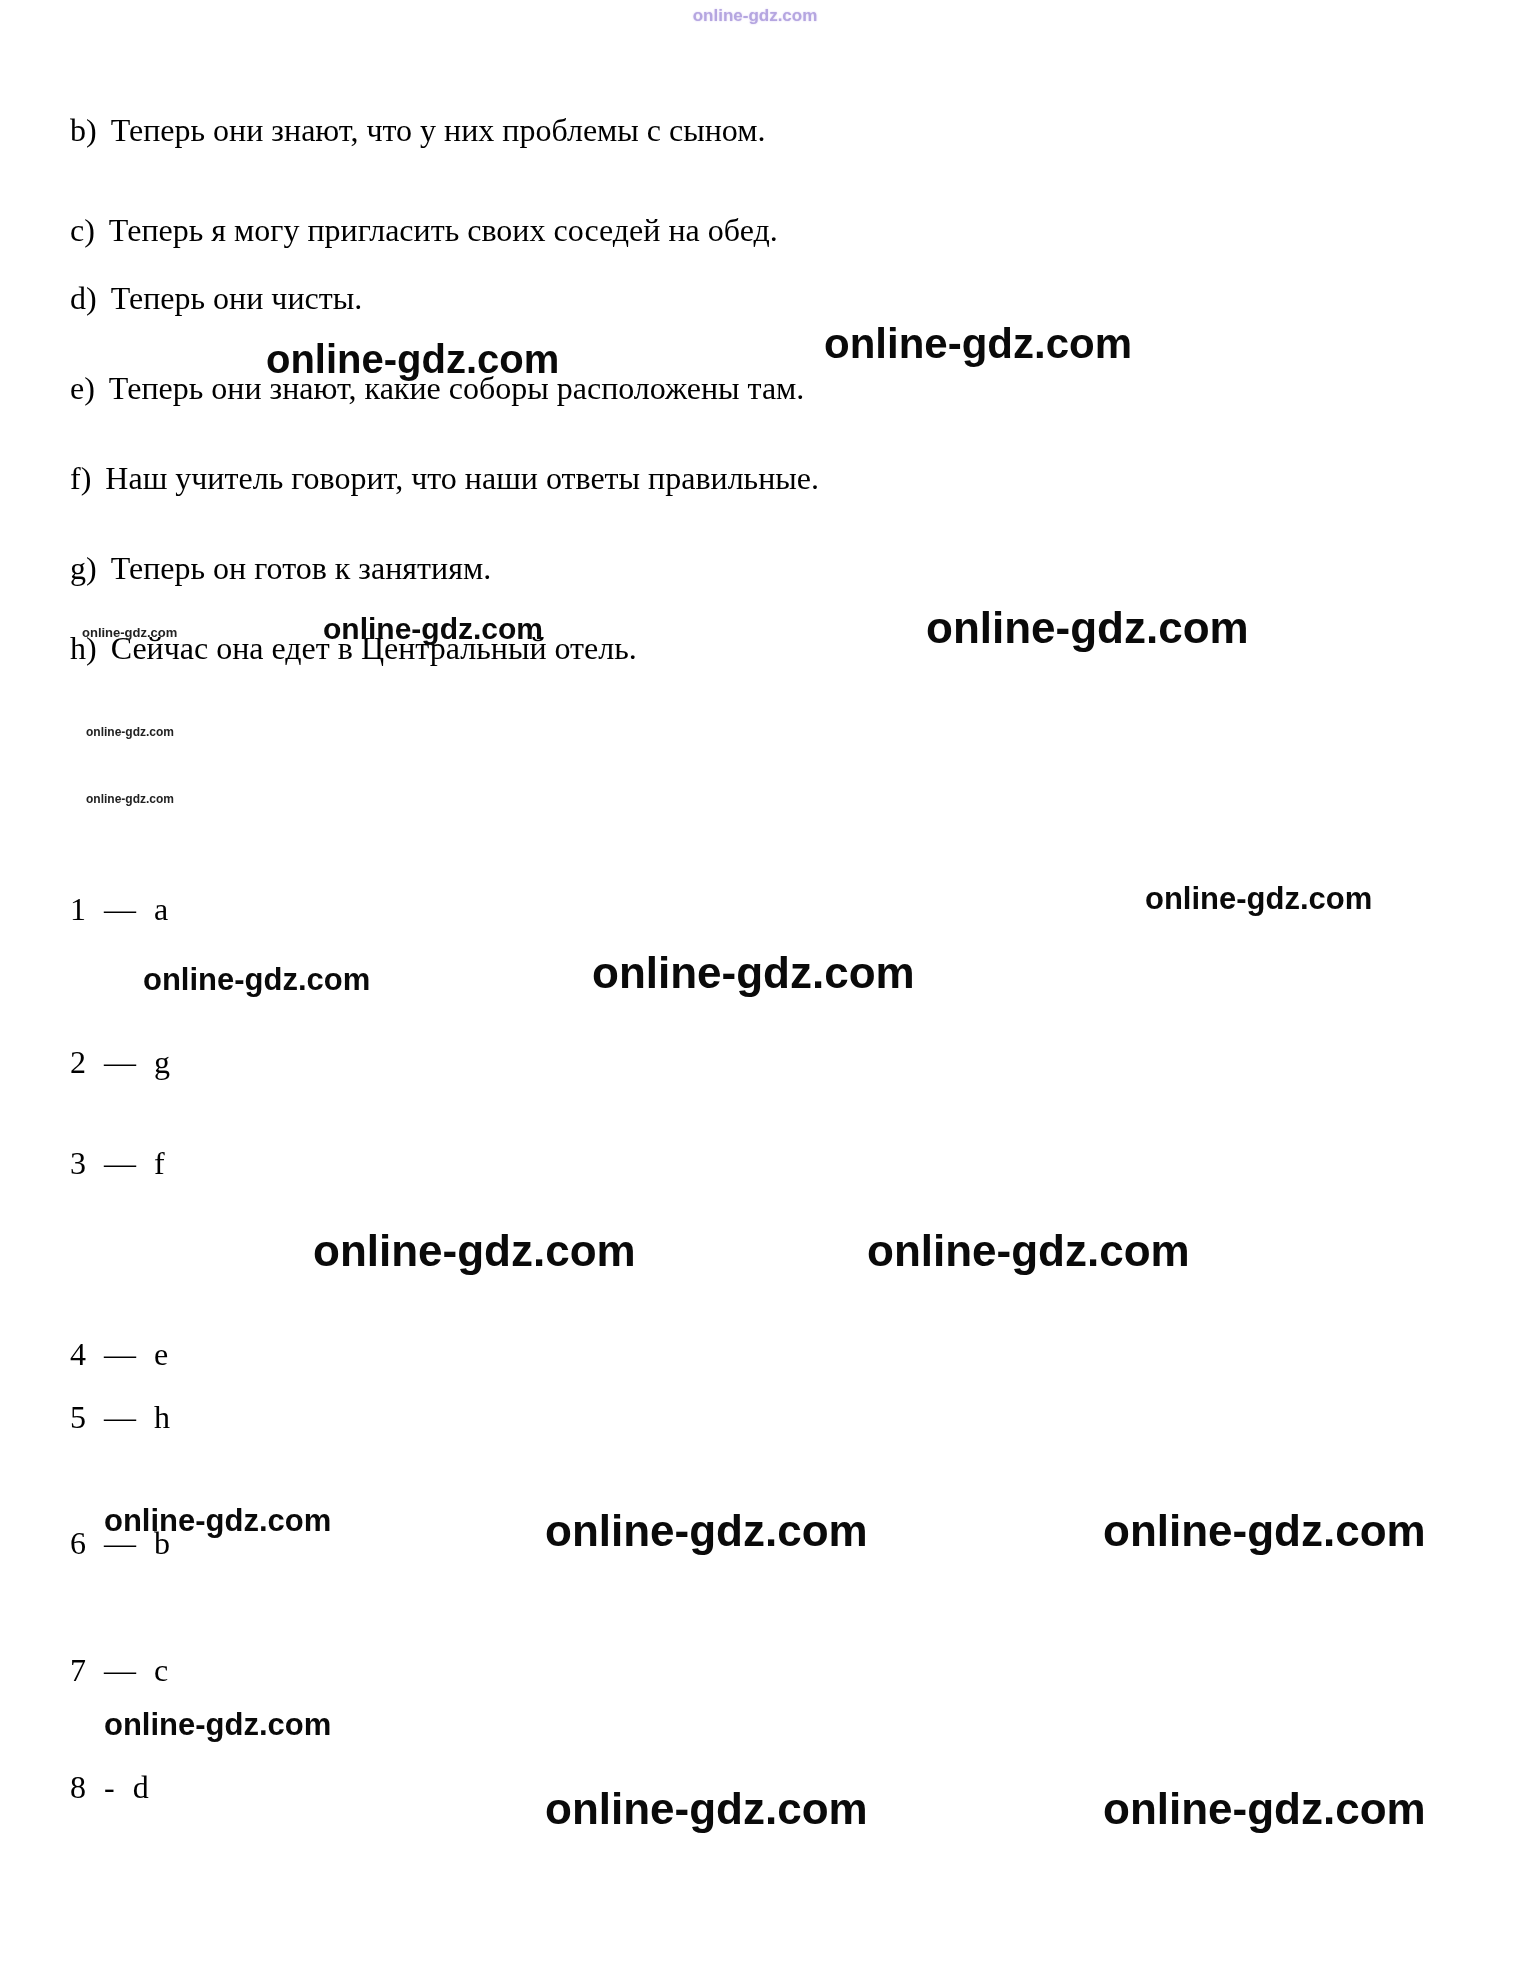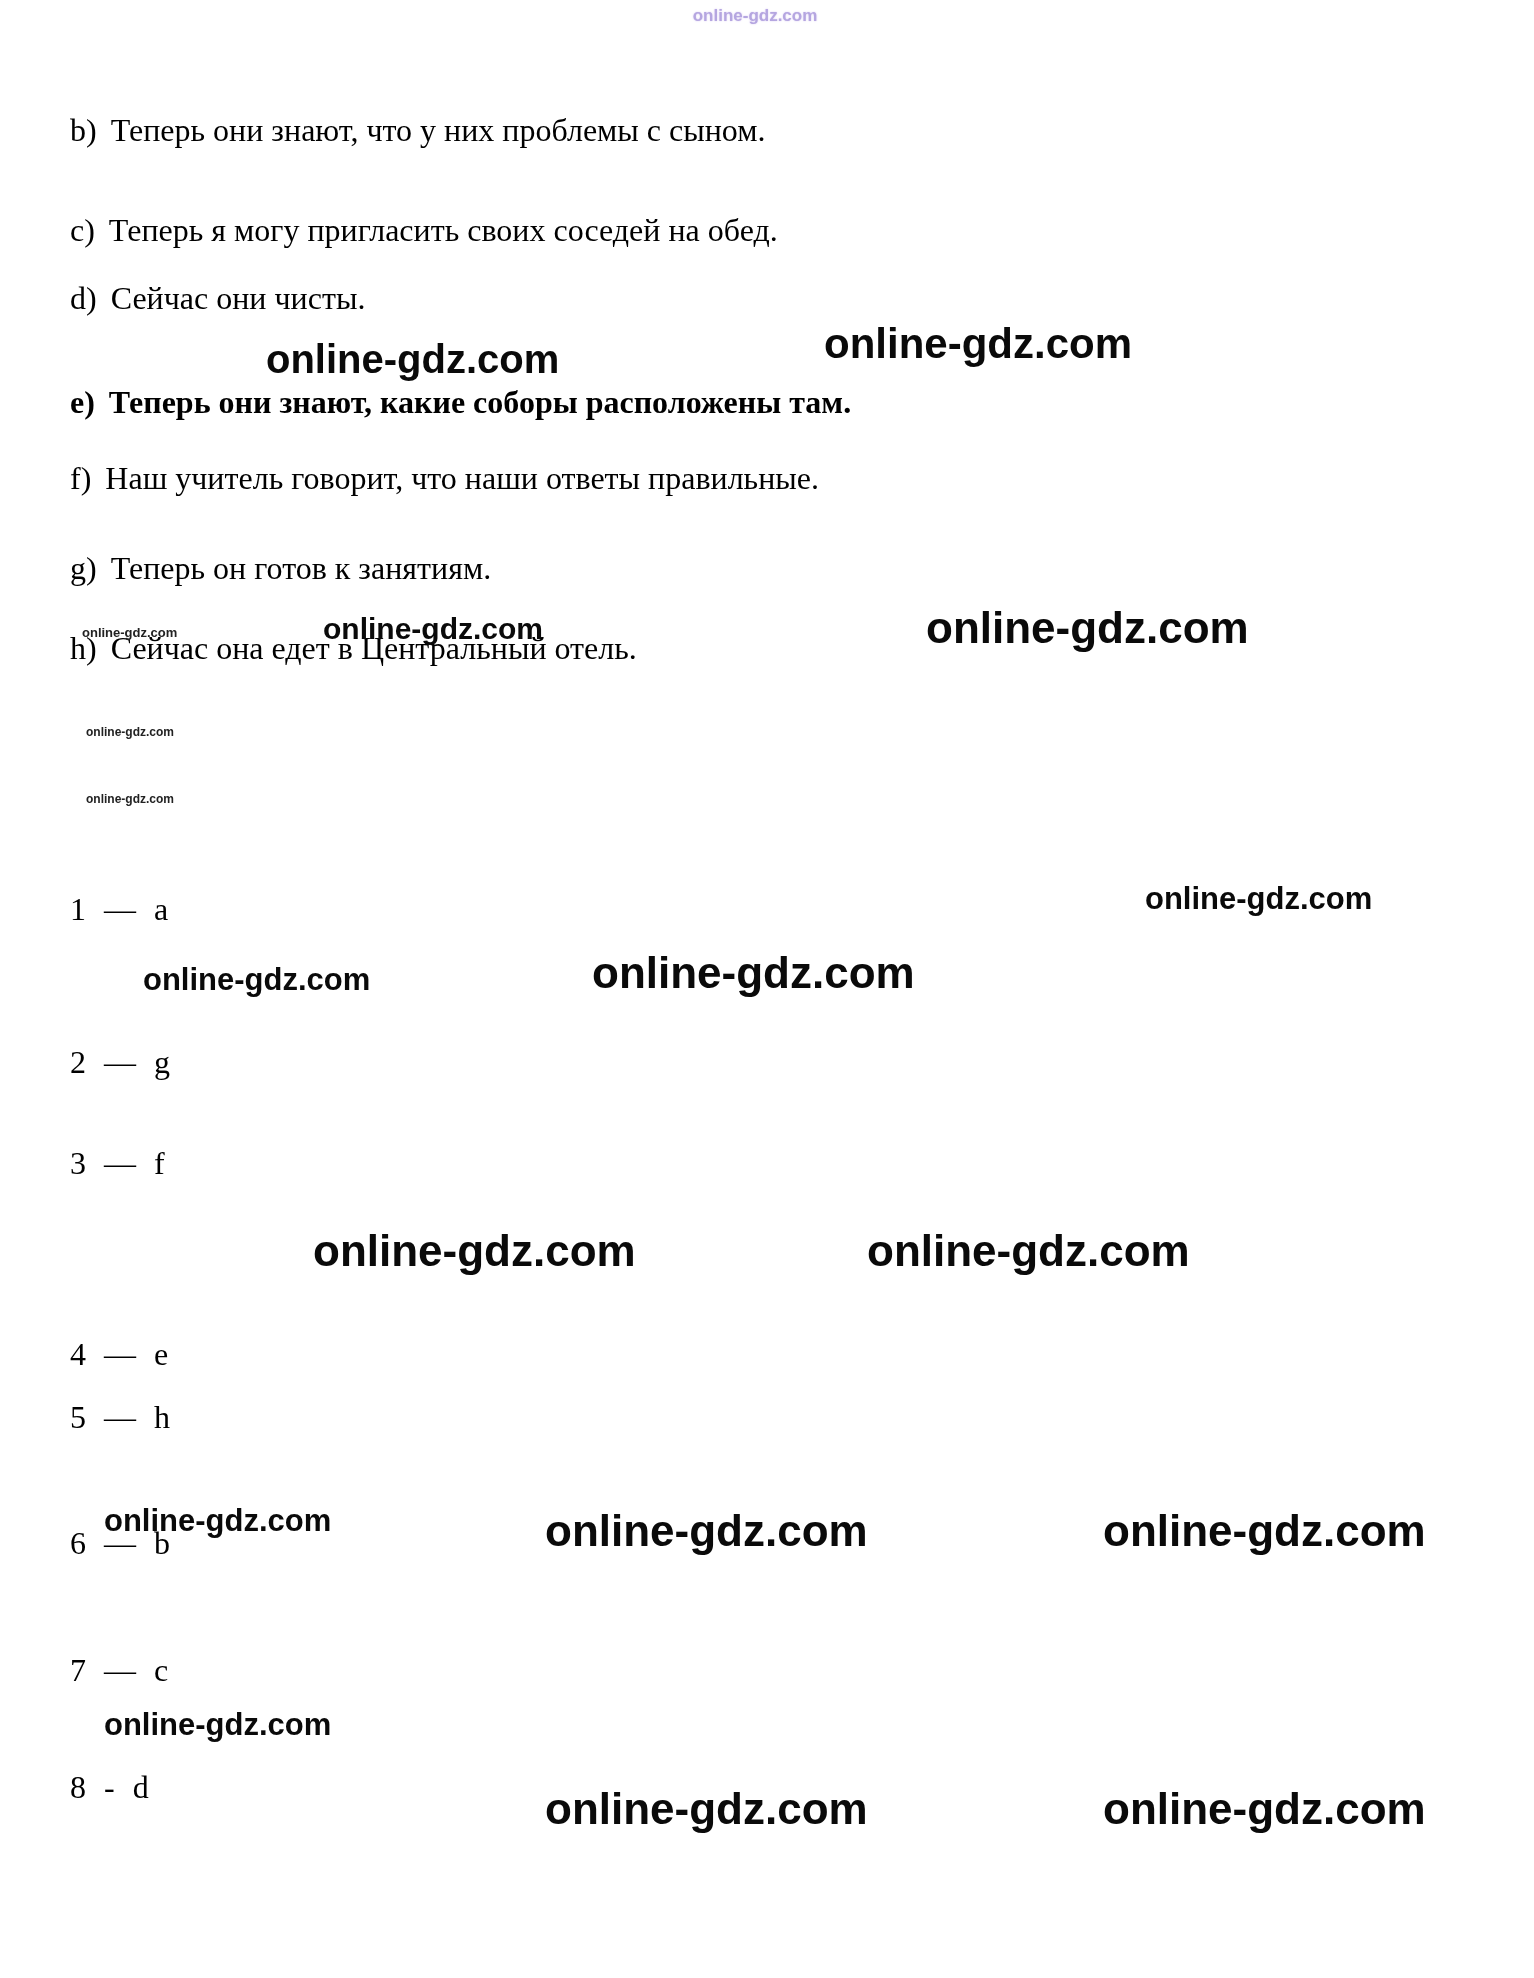--- a/index.html
+++ b/index.html
@@ -78,21 +78,21 @@
   .wm-e3 { left: 1103px; top: 1506px; font-size: 44px; }
 
   .wm-f1 { left: 104px;  top: 1707px; font-size: 31px; }
 
   .wm-g1 { left: 545px;  top: 1784px; font-size: 44px; }
   .wm-g2 { left: 1103px; top: 1784px; font-size: 44px; }
 
   .pos-b  { top: 112px; }
   .pos-c  { top: 197px; margin-top: 15px; }
   .pos-d  { top: 280px; }
-  .pos-e  { top: 384px; font-weight: bold; }
+  .pos-e  { top: 370px; }
   .pos-f  { top: 460px; }
   .pos-g  { top: 550px; }
   .pos-h  { top: 630px; }
 
   .pos-1  { top: 891px; }
   .pos-2  { top: 1018px; margin-top: 26px; }
   .pos-3  { top: 1145px; }
   .pos-4  { top: 1336px; }
   .pos-5  { top: 1399px; }
   .pos-6  { top: 1525px; }
@@ -106,21 +106,21 @@
 
   <span class="wm wm-top">online-gdz.com</span>
 
   <div class="sentence pos-b">
     <span class="lbl">b)</span><span>Теперь они знают, что у них проблемы с сыном.</span>
   </div>
   <div class="sentence pos-c">
     <span class="lbl">c)</span><span>Теперь я могу пригласить своих соседей на обед.</span>
   </div>
   <div class="sentence pos-d">
-    <span class="lbl">d)</span><span>Сейчас они чисты.</span>
+    <span class="lbl">d)</span><span>Теперь они чисты.</span>
   </div>
   <div class="sentence pos-e">
     <span class="lbl">e)</span><span>Теперь они знают, какие соборы расположены там.</span>
   </div>
   <div class="sentence pos-f">
     <span class="lbl">f)</span><span>Наш учитель говорит, что наши ответы правильные.</span>
   </div>
   <div class="sentence pos-g">
     <span class="lbl">g)</span><span>Теперь он готов к занятиям.</span>
   </div>

